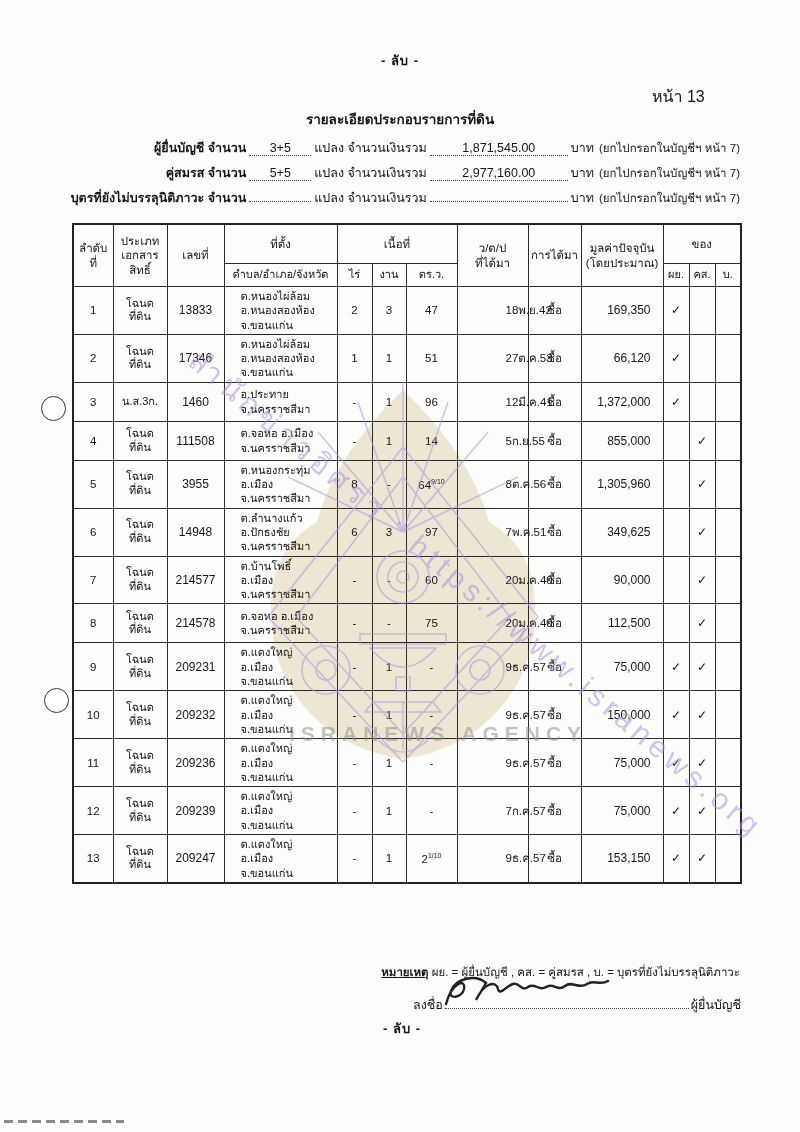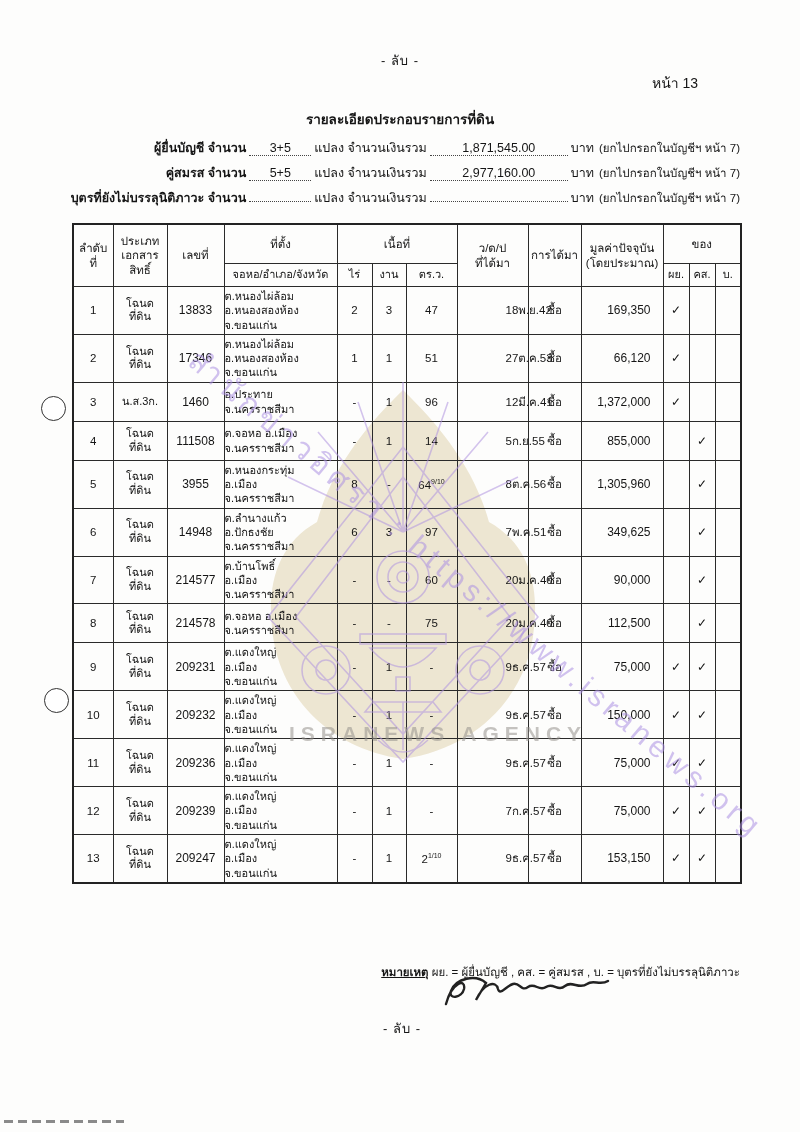--- a/index.html
+++ b/index.html
@@ -1,41 +1,41 @@
 <!DOCTYPE html>
 <html><head>
 <meta charset="utf-8">
 <style>
   html,body{margin:0;padding:0;background:#888;}
   .page{position:relative;width:800px;height:1132px;background:#fdfdfc;margin:0 auto;
         font-family:"Liberation Sans",sans-serif;color:#151515;overflow:hidden;}
   .abs{position:absolute;}
-  .secret{font-weight:normal;font-size:13px;letter-spacing:1px;}
+  .secret{font-weight:bold;font-size:13px;letter-spacing:1px;}
   .secret-top{top:50px;left:0;width:100%;text-align:center;}
   .secret-bottom{left:383px;top:1018px;}
-  .page-no{left:652px;top:72px;font-size:14px;}
+  .page-no{left:652px;top:84px;font-size:16px;}
   .doc-title{top:108px;left:0;width:100%;text-align:center;font-size:13.5px;font-weight:bold;}
   
   .summary{right:60px;top:138px;width:680px;}
   .sline{display:flex;justify-content:flex-end;align-items:baseline;height:25px;font-size:12.5px;white-space:nowrap;}
   .sline .lbl{font-weight:bold;}
   .blank{display:inline-block;border-bottom:1.2px dotted #444;text-align:center;font-size:12.5px;margin:0 3px;}
   .blank.count{width:62px;}
   .blank.amount{width:138px;}
   .sline .nte{font-size:11.5px;margin-left:5px;}
   
   .tblwrap{left:72px;top:223px;z-index:2;}
   table{border-collapse:collapse;table-layout:fixed;width:668px;background:transparent;}
   th,td{border:1px solid #2a2a2a;font-weight:normal;font-size:11.5px;padding:2px;vertical-align:middle;text-align:center;}
   table{border:2px solid #222;}
   thead th{line-height:1.25;}
   .pre{white-space:pre-line;}
   tr.sub th{height:20px;font-size:11px;padding:1px;}
   thead tr:first-child th{height:34px;}
-  td.loc{text-align:left;padding-left:0;font-size:11px;line-height:1.3;}
+  td.loc{text-align:left;padding-left:16px;font-size:11px;line-height:1.3;}
   td.val{text-align:right;padding-right:12px;font-size:12px;}
   td.deed{font-size:12px;}
   td.dt{font-size:11.5px;padding-left:48px;}
   td{height:34px;}
   td.doc{font-size:11px;line-height:1.25;}
   sup{font-size:7px;}
   .chk{font-size:12px;}
   
   .fnote{right:60px;top:963px;font-size:11.5px;white-space:nowrap;}
   .fnote .u{text-decoration:underline;font-weight:bold;}
@@ -145,21 +145,21 @@
           <th>ที่ตั้ง</th>
           <th colspan="3">เนื้อที่</th>
           <th rowspan="2" class="pre">ว/ด/ป
 ที่ได้มา</th>
           <th rowspan="2">การได้มา</th>
           <th rowspan="2" class="pre">มูลค่าปัจจุบัน
 (โดยประมาณ)</th>
           <th colspan="3">ของ</th>
         </tr>
         <tr class="sub">
-          <th>จอหอ/อำเภอ/จังหวัด</th>
+          <th>ตำบล/อำเภอ/จังหวัด</th>
           <th>ไร่</th>
           <th>งาน</th>
           <th>ตร.ว.</th>
           <th>ผย.</th>
           <th>คส.</th>
           <th>บ.</th>
         </tr>
       </thead>
       <tbody>
           <tr>
@@ -393,20 +393,25 @@
             <td class="chk"></td>
           </tr>
         </tbody>
     </table>
   </div>
 
   <div class="abs fnote">
     <span class="u">หมายเหตุ</span><span> ผย. = ผู้ยื่นบัญชี , คส. = คู่สมรส , บ. = บุตรที่ยังไม่บรรลุนิติภาวะ</span>
   </div>
 
+  <div class="abs signrow">
+    <span>ลงชื่อ</span>
+    <span class="dots"></span>
+    <span>ผู้ยื่นบัญชี</span>
+  </div>
 
   <svg class="abs sig-svg" width="210" height="42" viewBox="0 0 210 42">
     <path d="M8,32 C14,10 28,6 26,17 C24,26 10,28 13,19 C18,6 38,2 48,11 L38,28 C46,11 58,8 60,17 C62,24 68,14 75,12 C82,10 83,20 90,15 C97,10 101,20 108,15 C115,10 120,20 127,14 C134,8 141,18 149,12 C155,7 162,14 170,9" stroke="#222" stroke-width="2.4" fill="none" stroke-linecap="round"></path>
   </svg>
 
   <div class="abs secret secret-bottom">- ลับ -</div>
 
   <div class="abs punch p1"></div>
   <div class="abs punch p2"></div>
   <div class="abs artifact"></div>

